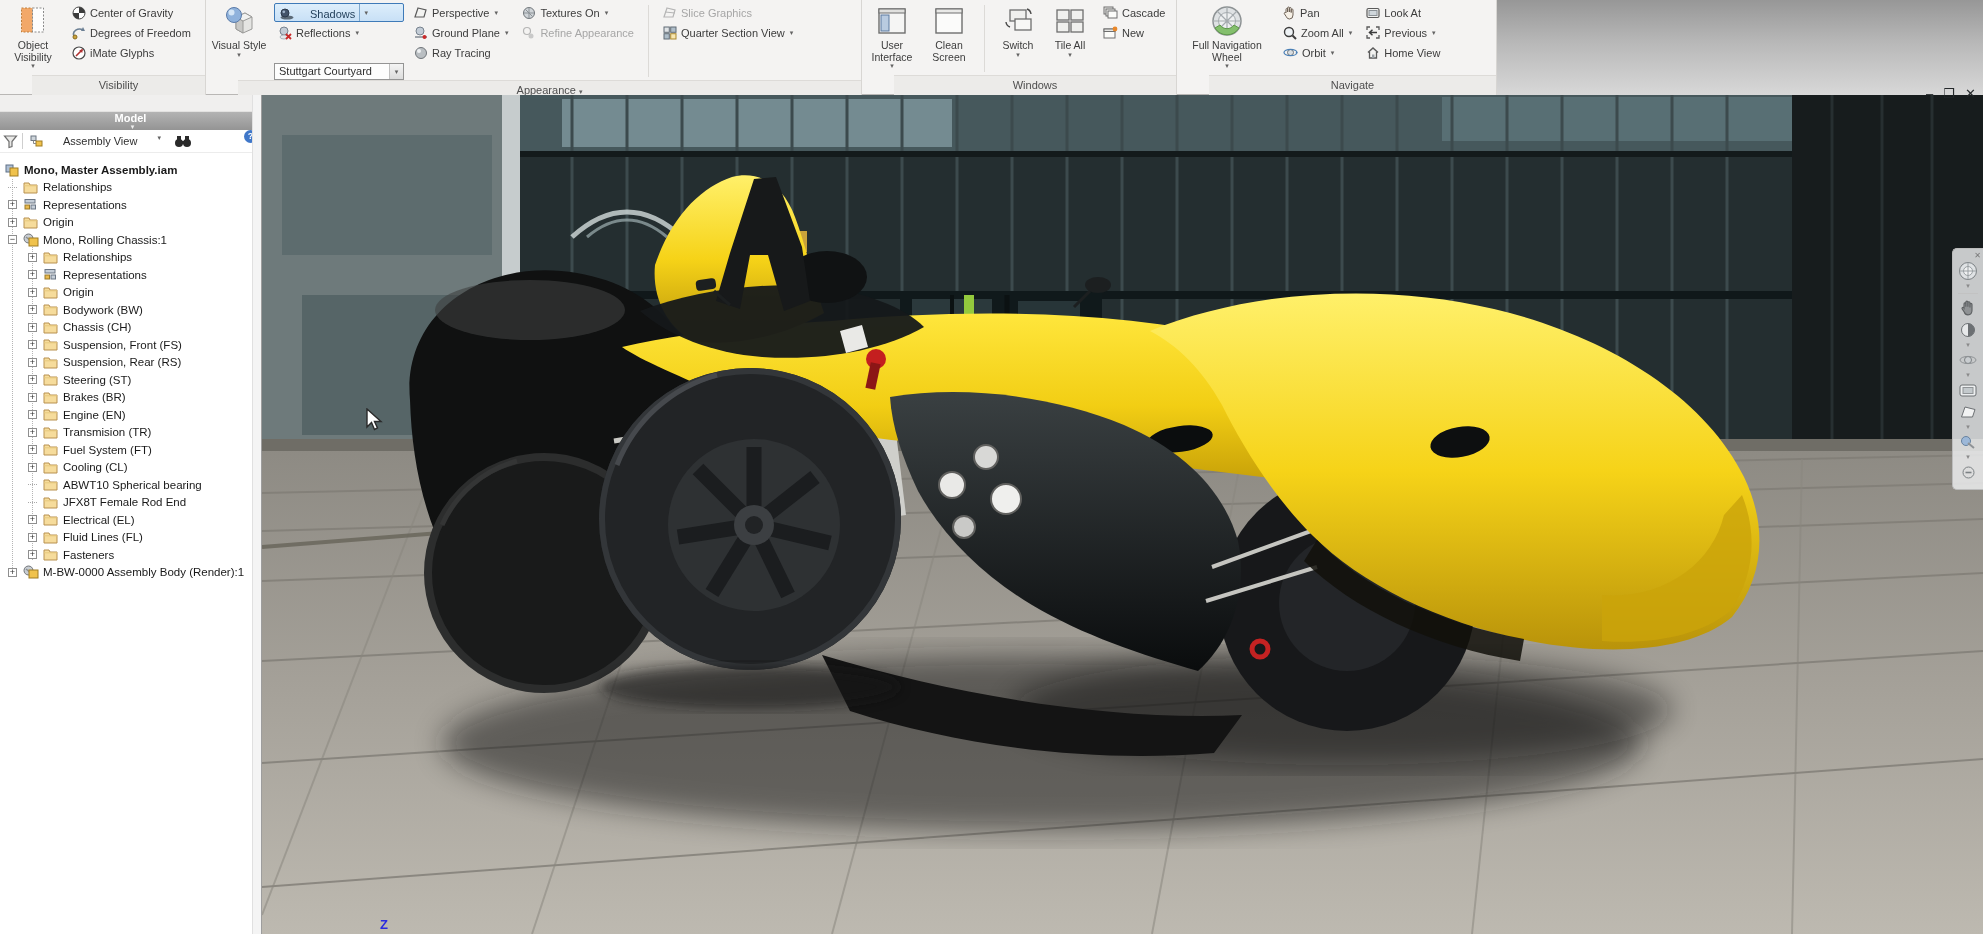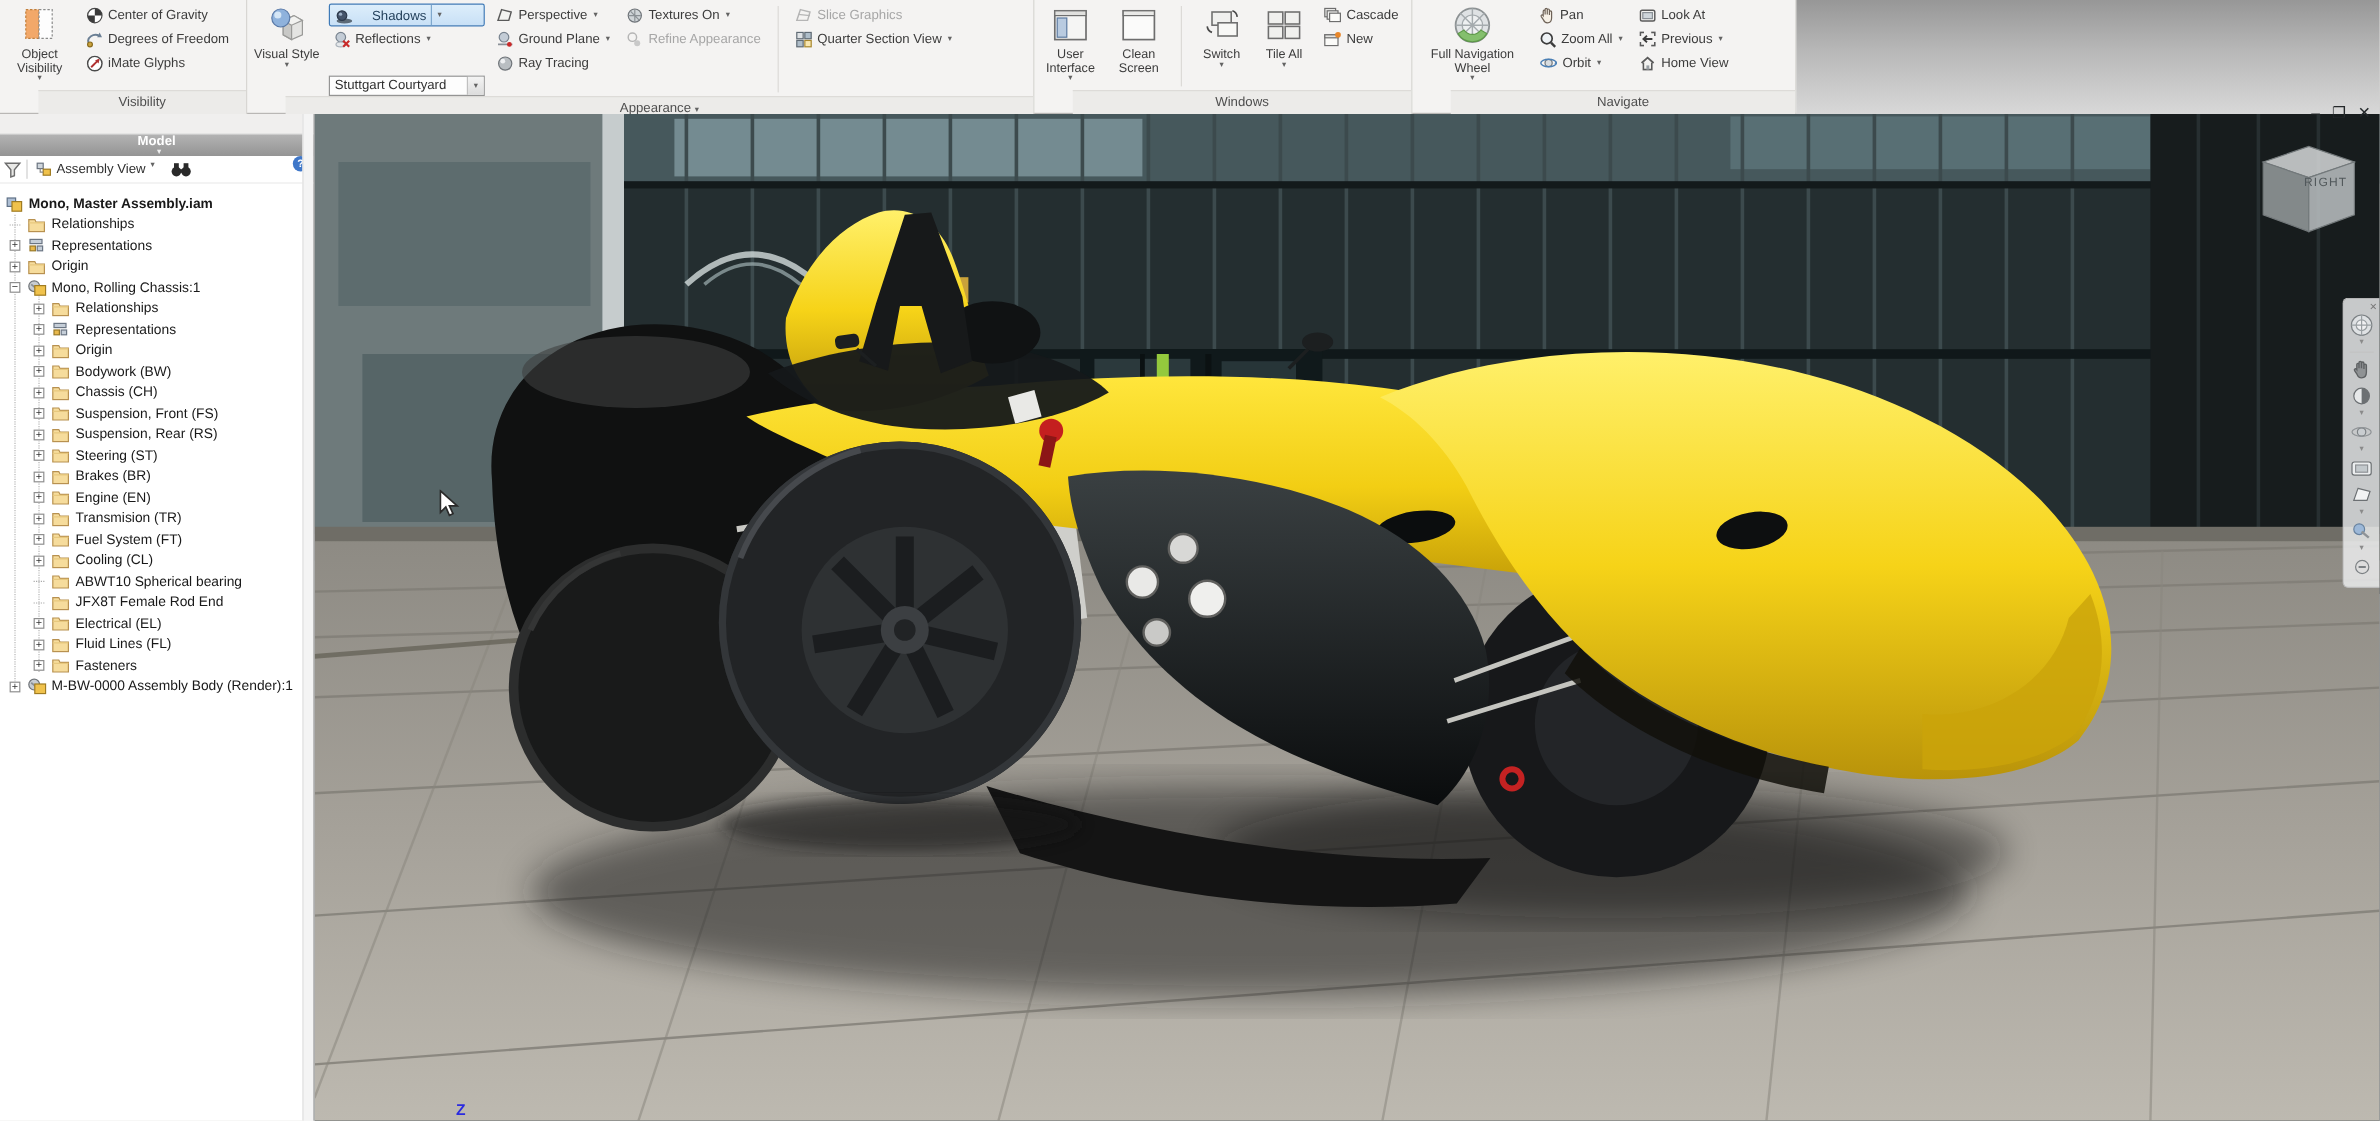--- a/index.html
+++ b/index.html
@@ -53,21 +53,21 @@
   .panel-topstrip { height:17px; background:#f0efee; border-bottom:1px solid #e2e1e0; }
   .panel-header { height:18px; background:linear-gradient(#b3b3b3,#949494);
     display:flex; align-items:center; padding:0 4px;flex-direction:column; }
   .panel-title { font-size:11px; font-weight:bold; color:#ffffff; }
   .panel-header .caret { color:#f0f0f0; margin-left:4px; }
   .panel-help { margin-left:auto; width:13px; height:13px; border-radius:50%; background:#3f77c9;
     color:#fff; font-size:9px; font-weight:bold; text-align:center; line-height:13px; }
   .panel-toolbar { height:23px; display:flex; align-items:center; gap:4px; padding:0 3px;
     border-bottom:1px solid #ececec; }
   .tb-sep { width:1px; height:16px; background:#cfcfcf; }
-  .assy-view { display:flex; align-items:flex-start; gap:4px; font-size:11px; color:#2f2f2f; padding:1px 3px; }
+  .assy-view { display:flex; align-items:flex-start; gap:20px; font-size:11px; color:#2f2f2f; padding:1px 3px; }
   .scroll-strip { position:absolute; right:0; top:0; width:9px; height:839px;
     background:#f4f4f4; border-left:1px solid #e0e0e0; }
 
   .tree { position:relative; padding-top:8px; }
   .trow { height:17.5px; display:flex; align-items:center; font-size:11.5px; color:#191919;
     white-space:nowrap; position:relative; }
   .trow.bold .tlabel { font-weight:bold; }
   .tlabel { margin-left:4px; }
   .exp { width:9px; height:9px; border:1px solid #8f8f8f; background:#fff; font-size:9px;
     line-height:7px; text-align:center; color:#333; flex:0 0 9px; margin-right:6px; }
@@ -586,28 +586,20 @@
       <ellipse cx="488" cy="592" rx="150" ry="22" fill="#131313" opacity="0.55" filter="url(#blur6)"></ellipse>
     </svg>
   </div>
 
   <div class="win-controls">
     <span>–</span>
     <span>❐</span>
     <span>✕</span>
   </div>
 
-  <div class="viewcube">
-    <svg width="100" height="86" viewBox="0 0 100 86">
-      <polygon points="12,22 50,9 88,22 50,35" fill="#d6d9da" stroke="#848a8c"></polygon>
-      <polygon points="12,22 50,35 50,80 12,66" fill="#969c9e" stroke="#848a8c"></polygon>
-      <polygon points="50,35 88,22 88,66 50,80" fill="#bcc1c3" stroke="#848a8c"></polygon>
-    </svg>
-    <span class="face-label">RIGHT</span>
-  </div>
 
   <div class="navbar">
     <span class="nclose">✕</span>
     <span class="nav-ic">
       <svg width="20" height="20" viewBox="0 0 20 20">
           <circle cx="10" cy="10" r="8.5" fill="#dfe2e4" stroke="#7c8184"></circle>
           <circle cx="10" cy="10" r="4.5" fill="#f0f1f2" stroke="#9aa0a3"></circle>
           <path d="M10 1.5 V18.5 M1.5 10 H18.5" stroke="#9aa0a3"></path>
         </svg>
     </span>

